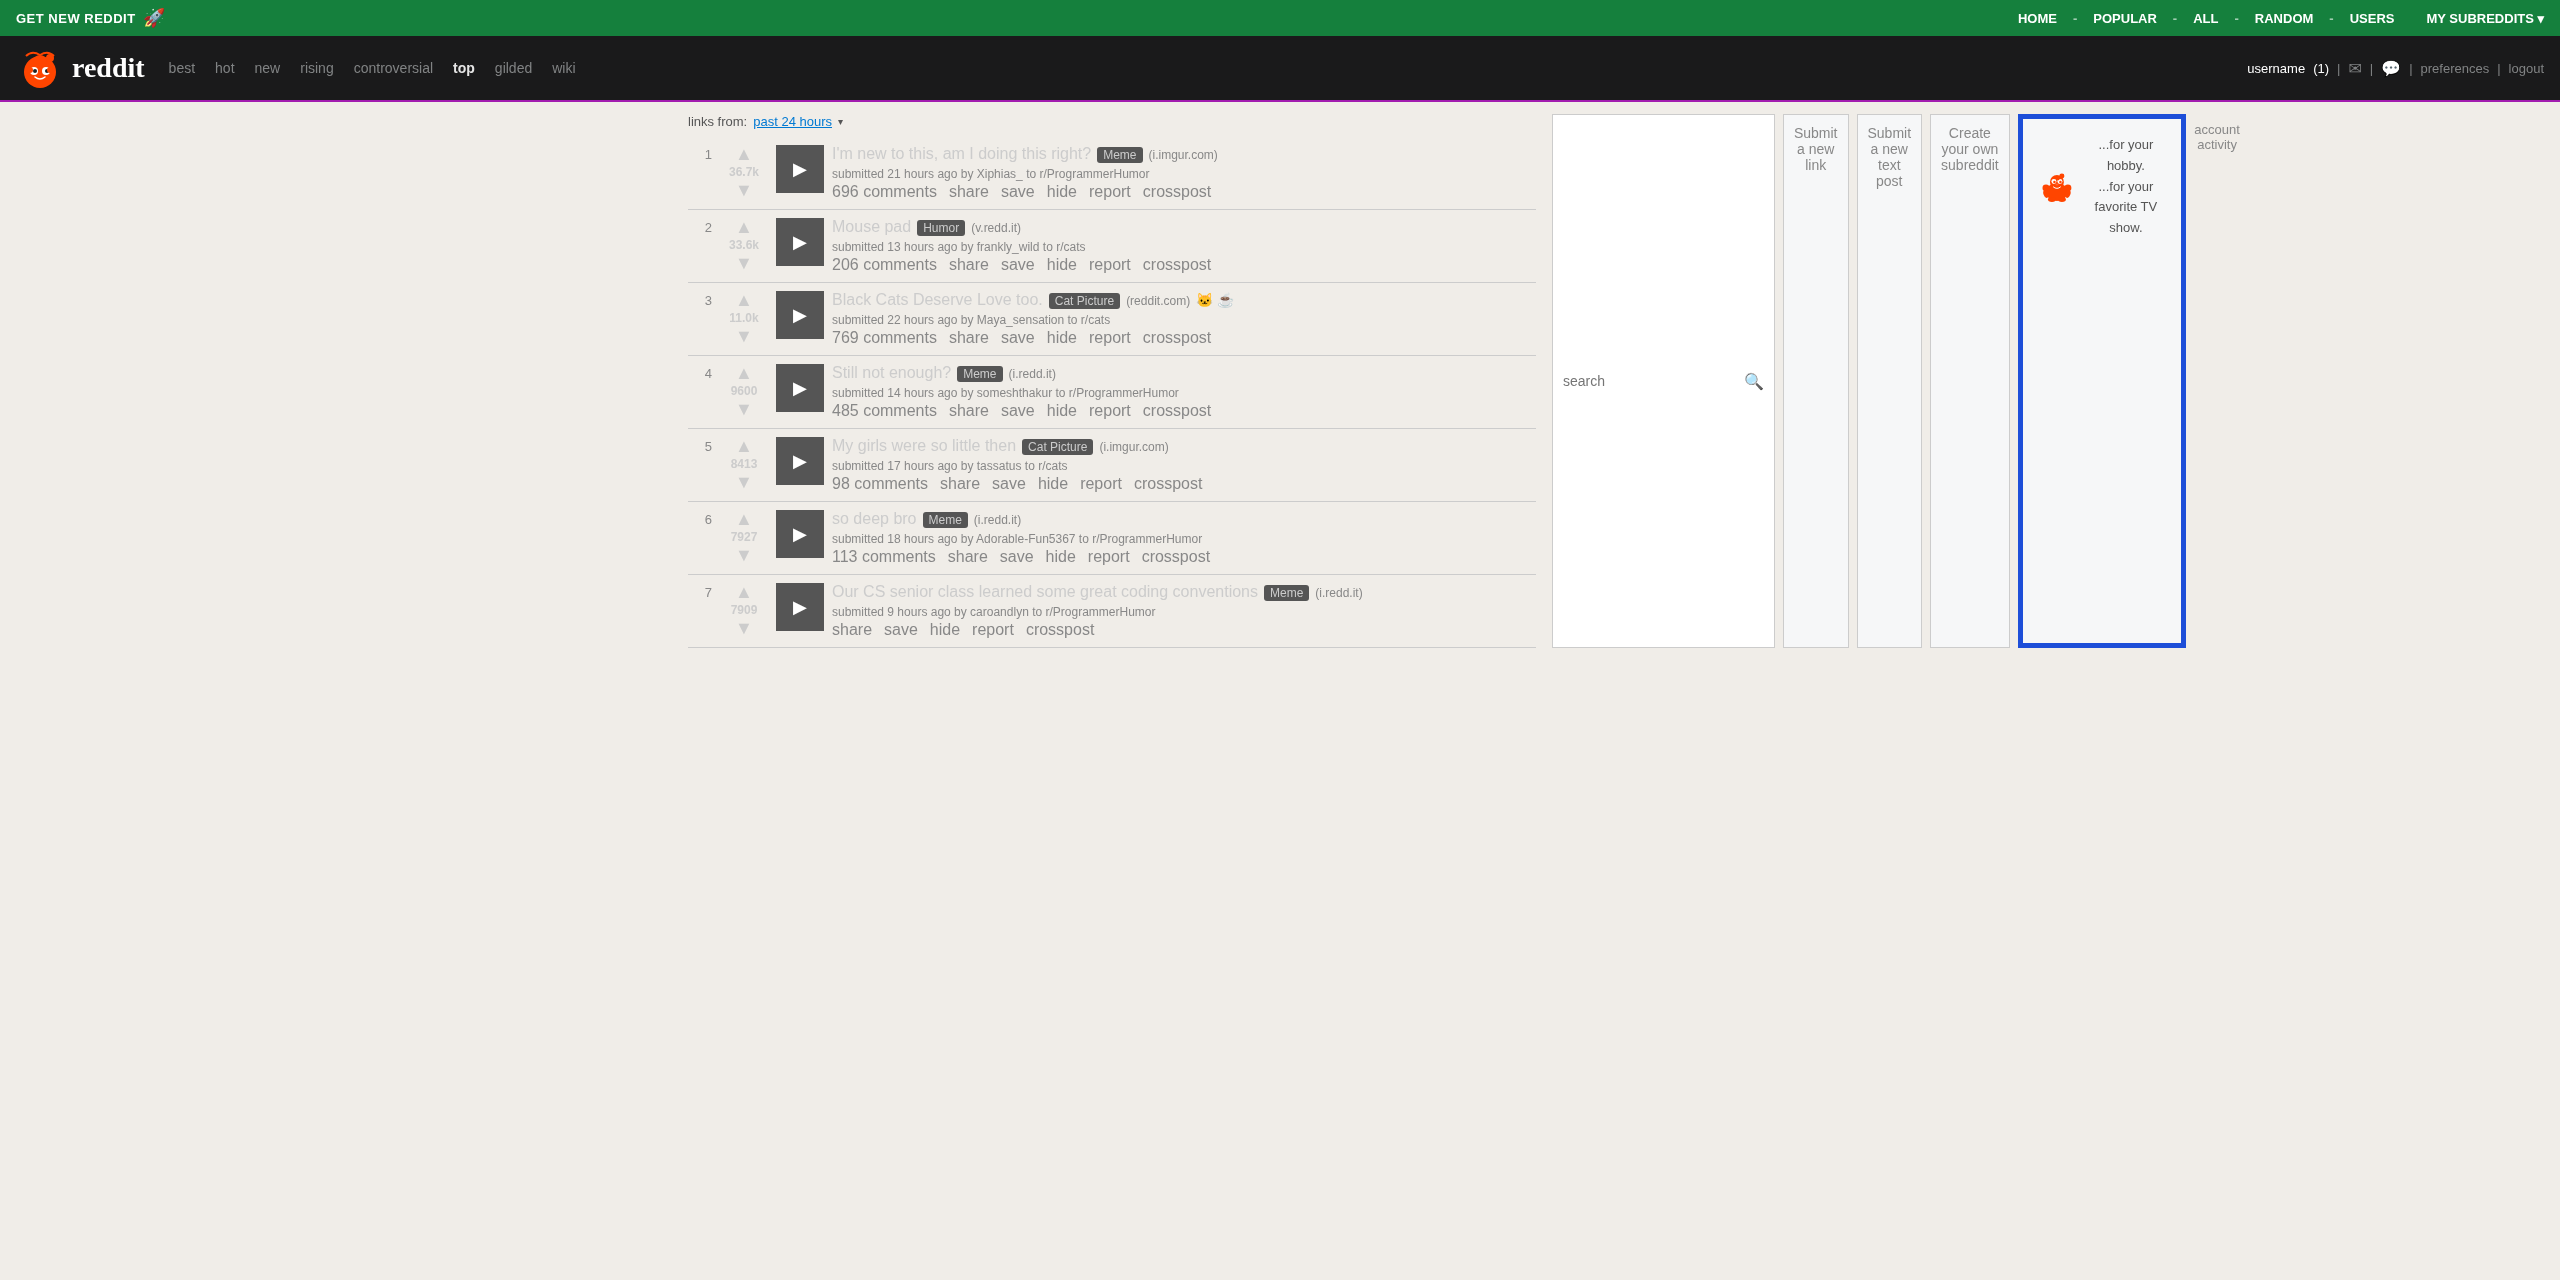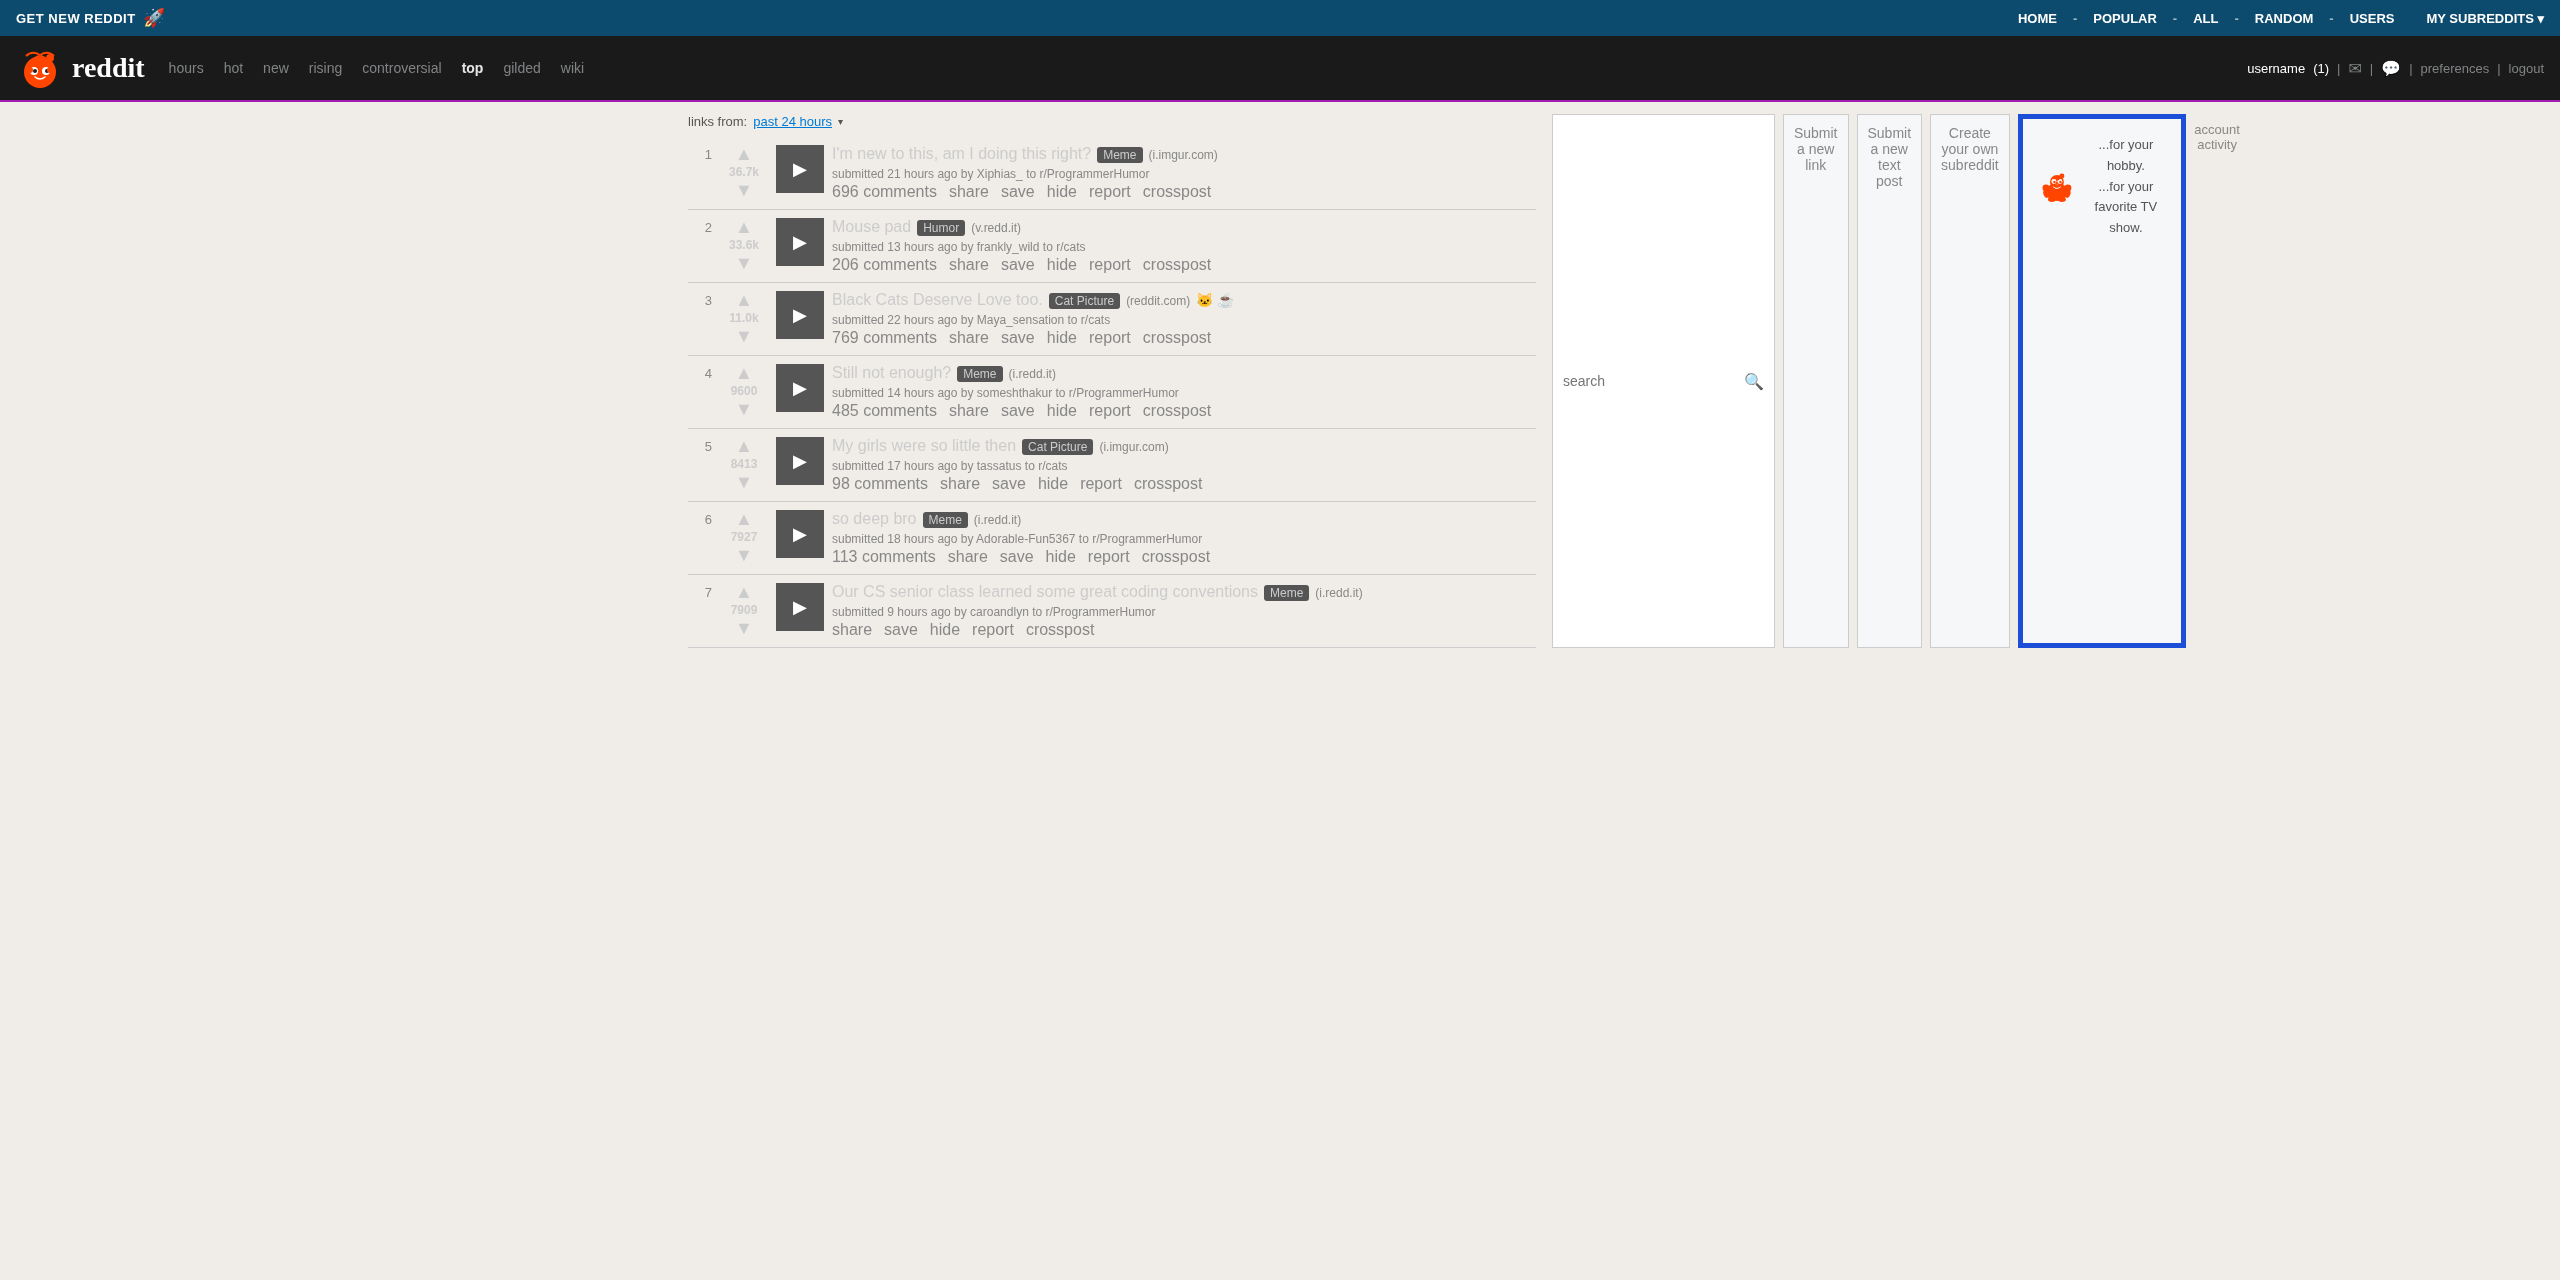--- a/index.html
+++ b/index.html
@@ -1,20 +1,20 @@
 <!DOCTYPE html>
 <html><head>
   <meta charset="utf-8">
   <style>
     * { margin: 0; padding: 0; box-sizing: border-box; }
     body { font-family: Arial, sans-serif; font-size: 14px; background: #f0ede8; }
 
     
     #top-nav {
-      background: #0c4a6e;
+      background: #15803d;
       height: 36px;
       display: flex;
       align-items: center;
       justify-content: space-between;
       padding: 0 16px;
     }
     #top-nav-left {
       display: flex;
       align-items: center;
       gap: 8px;
@@ -359,21 +359,21 @@
         <path d="M19 33 Q24 37 29 33" stroke="white" stroke-width="1.5" fill="none" stroke-linecap="round"></path>
         <circle cx="34" cy="14" r="4" fill="#ff4500"></circle>
         <line x1="32" y1="18" x2="24" y2="21" stroke="#ff4500" stroke-width="2"></line>
         <circle cx="14" cy="26" r="3" fill="#ff4500"></circle>
         <circle cx="34" cy="26" r="3" fill="#ff4500"></circle>
         <path d="M10 12 Q16 6 24 11 Q32 6 38 12" stroke="#ff4500" stroke-width="2" fill="none"></path>
       </svg>
       <span id="logo-text">reddit</span>
     </div>
     <nav id="header-nav">
-      <a class="header-nav-link">hours</a>
+      <a class="header-nav-link">best</a>
       <a class="header-nav-link">hot</a>
       <a class="header-nav-link">new</a>
       <a class="header-nav-link">rising</a>
       <a class="header-nav-link">controversial</a>
       <a class="header-nav-link active">top</a>
       <a class="header-nav-link">gilded</a>
       <a class="header-nav-link">wiki</a>
     </nav>
   </div>
   <div id="header-right">

